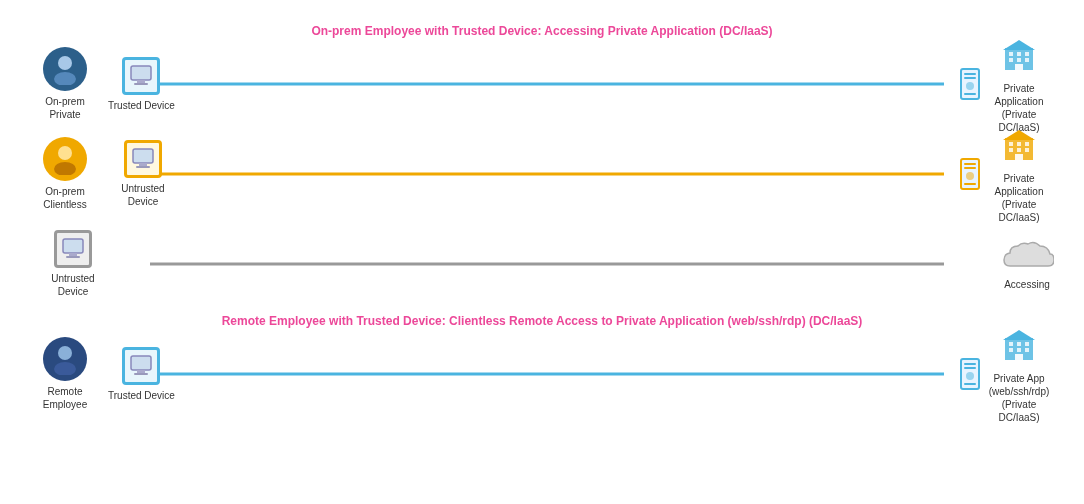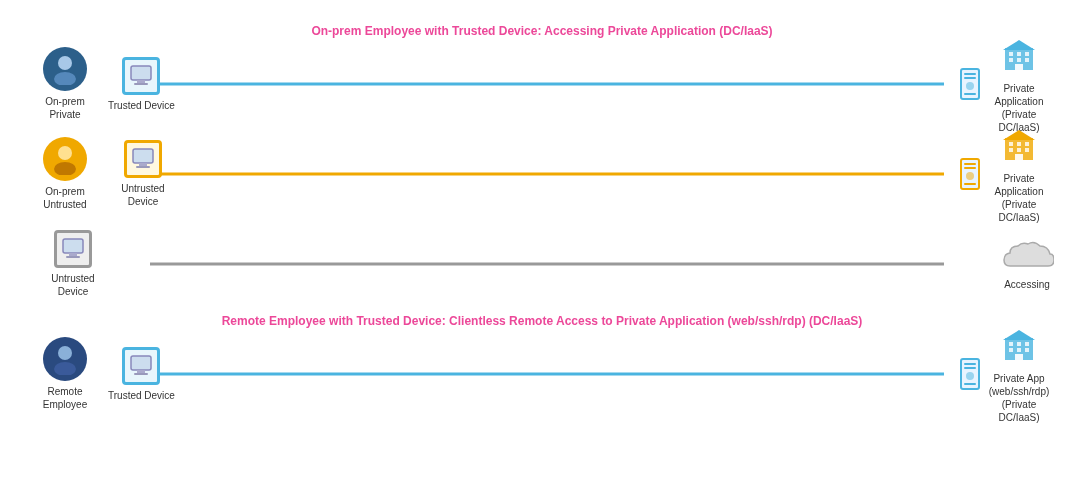--- a/index.html
+++ b/index.html
@@ -165,21 +165,21 @@
       <div style="display: flex; align-items: center; position: relative; height: 80px; padding: 0px 10px;">
         <div class="flow-line gold"></div>
         <div class="node">
           <div class="person-circle gold">
             <svg class="person-svg" viewBox="0 0 32 32">
     <circle cx="16" cy="10" r="7" fill="#ffe090"></circle>
     <ellipse cx="16" cy="26" rx="11" ry="7" fill="#c07800"></ellipse>
   </svg>
           </div>
           <div class="node-label">On-prem
-Untrusted</div>
+Clientless</div>
         </div>
         <div class="node" style="margin-left: 8px;">
           <div class="device-box gold-border">
             <svg class="device-svg" viewBox="0 0 24 24">
     <rect x="2" y="2" width="20" height="14" rx="2" fill="#cde" stroke="#88b" stroke-width="1.5"></rect>
     <rect x="8" y="16" width="8" height="3" fill="#aac"></rect>
     <rect x="5" y="19" width="14" height="2" rx="1" fill="#99b"></rect>
   </svg>
           </div>
           <div class="node-label">Untrusted

